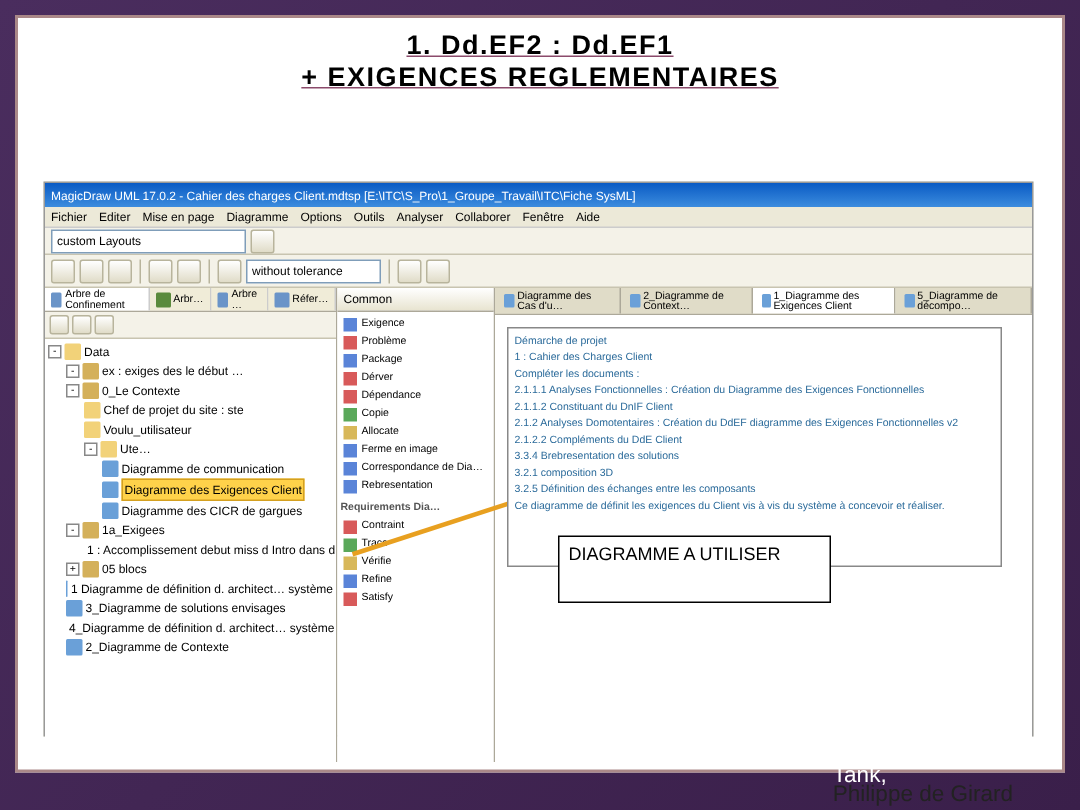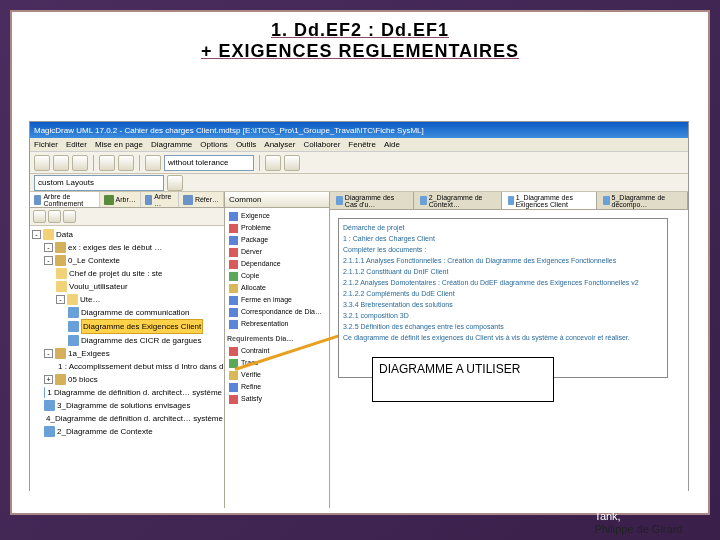--- a/index.html
+++ b/index.html
@@ -49,21 +49,21 @@
   .doctabs{height:18px;background:#ece9d8;border-bottom:1px solid #aca899;display:flex;font-size:7px;}
   .dtab{padding:2px 6px;border-right:1px solid #aca899;background:#e0dcc8;display:flex;align-items:center;gap:2px;max-width:95px;overflow:hidden;}
   .dtab.active{background:#fff;}
   .canvas{flex:1;background:#fff;position:relative;font-size:7px;}
   .doc-box{position:absolute;top:8px;left:8px;width:330px;height:160px;border:1px solid #888;background:#fff;padding:4px;line-height:10px;}
   .doc-box div{margin-bottom:1px;}
   .doc-title{color:#2a6a9a;}
   .arrow{position:absolute;top:158px;left:-95px;width:130px;height:3px;background:#e8a020;transform:rotate(-18deg);transform-origin:left center;}
   .arrow::after{content:"";position:absolute;right:-6px;top:-4px;border:5px solid transparent;border-left-color:#e8a020;}
   .callout{position:absolute;top:345px;left:360px;width:182px;height:45px;background:#fff;border:1px solid #000;font-size:12px;padding:4px 6px;line-height:15px;color:#000;z-index:5;}
-  .credit{position:absolute;bottom:4px;right:18px;font-size:11px;color:#fff;line-height:13px;}
+  .credit{position:absolute;bottom:4px;right:18px;font-size:15px;color:#fff;line-height:13px;}
   .credit .dark{color:#222;text-align:center;}
 </style>
 </head>
 <body>
 
 <div class="slide">
 
   <div class="title-box">
     <div class="title-line">1.  Dd.EF2 : Dd.EF1</div>
     <div class="title-line">+ EXIGENCES REGLEMENTAIRES</div>
@@ -78,40 +78,40 @@
         <span>Editer</span>
         <span>Mise en page</span>
         <span>Diagramme</span>
         <span>Options</span>
         <span>Outils</span>
         <span>Analyser</span>
         <span>Collaborer</span>
         <span>Fenêtre</span>
         <span>Aide</span>
       </div>
+    <div class="toolbar" style="height:18px;">
+      <span class="tb-combo" style="min-width:130px">
+          <span>custom Layouts</span>
+        </span>
+      <span class="tb-btn"></span>
+    </div>
     <div class="toolbar">
       <span class="tb-btn"></span>
       <span class="tb-btn"></span>
       <span class="tb-btn"></span>
       <span class="tb-sep"></span>
       <span class="tb-btn"></span>
       <span class="tb-btn"></span>
       <span class="tb-sep"></span>
       <span class="tb-btn"></span>
       <span class="tb-combo">
           <span>without tolerance</span>
         </span>
       <span class="tb-sep"></span>
       <span class="tb-btn"></span>
-      <span class="tb-btn"></span>
-    </div>
-    <div class="toolbar" style="height:18px;">
-      <span class="tb-combo" style="min-width:130px">
-          <span>custom Layouts</span>
-        </span>
       <span class="tb-btn"></span>
     </div>
 
     <div class="main-area">
 
       <div class="left-col">
         <div class="panel-tabs" id="ptabs">
             <div class="ptab active">
               <span class="ico ico-tree"></span>
               <span>Arbre de Confinement</span>

